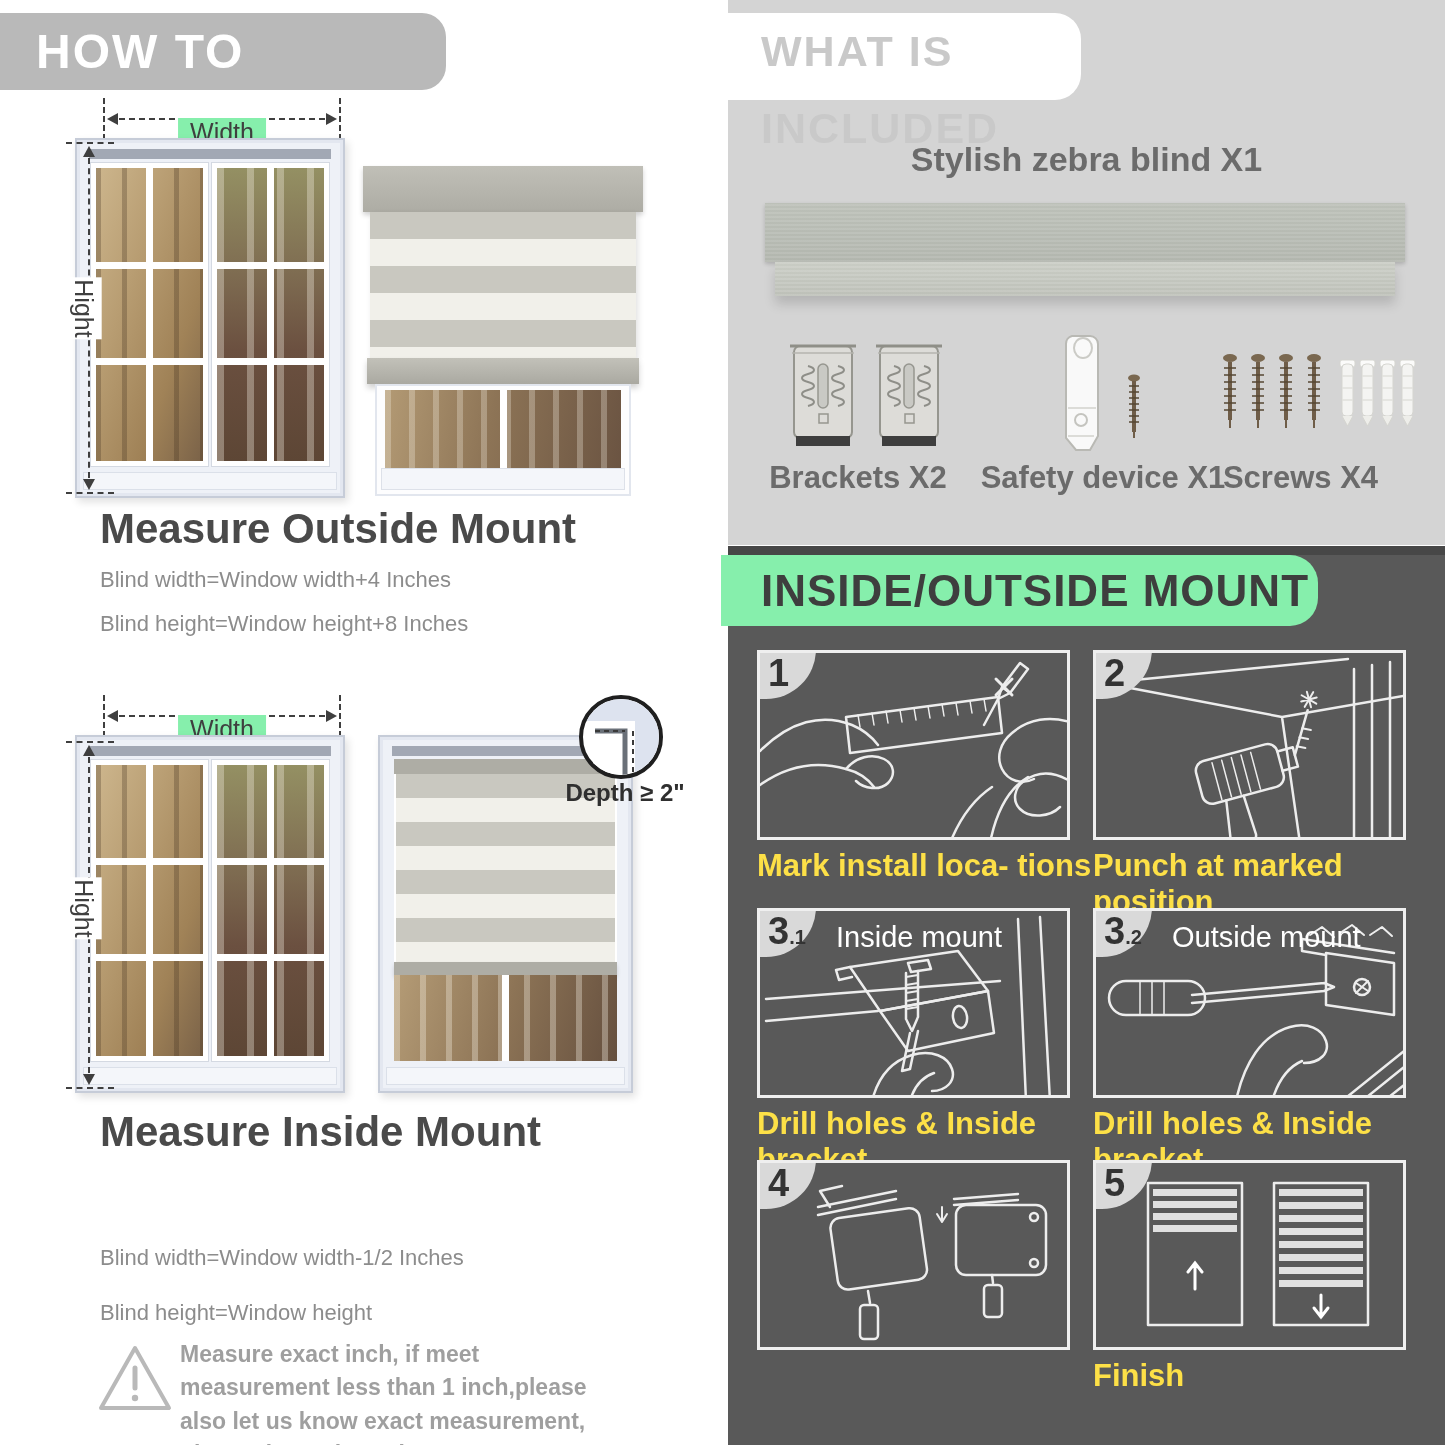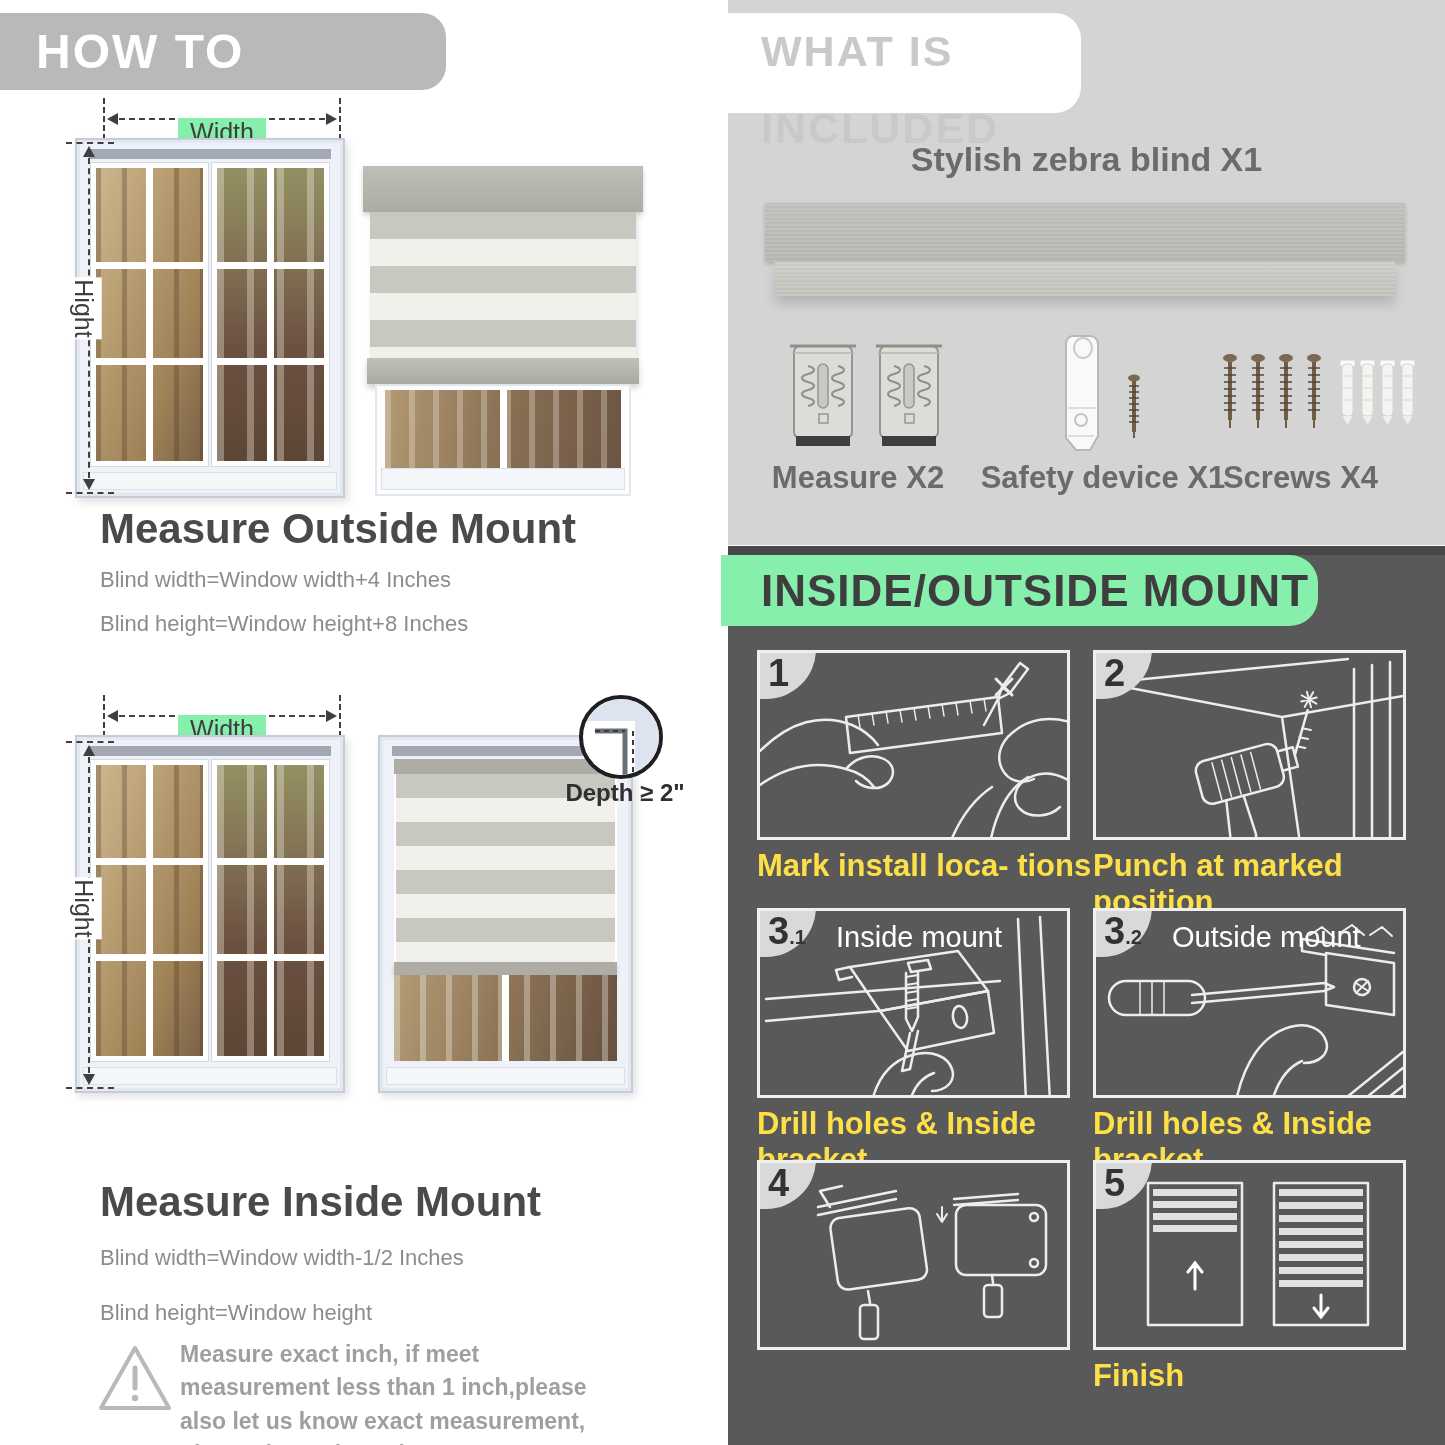--- a/index.html
+++ b/index.html
@@ -85,21 +85,21 @@
              border:4px solid #1f1f1f;background:#fff;overflow:hidden;box-sizing:border-box;}
   .depth-label{position:absolute;left:545px;top:779px;width:160px;text-align:center;
                font-size:24px;font-weight:bold;color:#2f2f2f;}
 
   .warn-tri{position:absolute;left:95px;top:1342px;}
   .warn-text{position:absolute;left:180px;top:1338px;width:452px;font-size:23px;line-height:1.45;
              color:#9f9f9f;font-weight:bold;}
 
   
   .included{position:absolute;left:728px;top:0;width:717px;height:545px;background:#d4d4d4;}
-  .inc-header{position:absolute;left:-7px;top:13px;width:360px;height:100px;background:#ffffff;
+  .inc-header{position:absolute;left:-7px;top:13px;width:360px;height:87px;background:#ffffff;
               border-radius:0 26px 26px 0;color:#c9c9c9;font-size:43px;font-weight:bold;
               line-height:77px;padding-left:40px;letter-spacing:2px;box-sizing:border-box;}
   .blind-label{position:absolute;left:0;top:140px;width:717px;text-align:center;
                font-size:34px;font-weight:bold;color:#6b6b6b;}
   .rail-a{position:absolute;left:37px;top:203px;width:640px;height:59px;
           background:repeating-linear-gradient(0deg,rgba(255,255,255,.10) 0 2px,rgba(0,0,0,0) 2px 4px),
                      linear-gradient(180deg,#bcc0b8,#b2b6ae);
           box-shadow:0 2px 4px rgba(0,0,0,.18);}
   .rail-b{position:absolute;left:47px;top:262px;width:620px;height:34px;
           background:repeating-linear-gradient(0deg,rgba(255,255,255,.12) 0 2px,rgba(0,0,0,0) 2px 4px),
@@ -234,21 +234,21 @@
     <svg width="76" height="76" viewBox="0 0 76 76">
       <path d="M0,22 H52 V76 H76 V0 H0 Z" fill="#dde3ef"></path>
       <path d="M10,30 H44 V76 H10 Z" fill="#ffffff"></path>
       <path d="M12,32 H42 V76" fill="none" stroke="#6a7078" stroke-width="5"></path>
       <path d="M50,32 V76" fill="none" stroke="#3a3a3a" stroke-width="2" stroke-dasharray="5 4"></path>
       <path d="M12,32 H42" fill="none" stroke="#3a3a3a" stroke-width="2" stroke-dasharray="5 4"></path>
     </svg>
   </div>
   <div class="depth-label">Depth ≥ 2"</div>
 
-  <div class="mtitle" style="top:1178px;">Measure Inside Mount</div>
+  <div class="mtitle" style="top:1108px;">Measure Inside Mount</div>
   <div class="mline" style="top:1245px;">Blind width=Window width-1/2 Inches</div>
   <div class="mline" style="top:1300px;">Blind height=Window height</div>
 
   <div class="warn-tri">
     <svg width="80" height="74" viewBox="0 0 80 74">
       <path d="M40,6 L74,66 H6 Z" fill="none" stroke="#b9b9b9" stroke-width="4" stroke-linejoin="round"></path>
       <path d="M40,26 V46" stroke="#b9b9b9" stroke-width="5" stroke-linecap="round" fill="none"></path>
       <circle cx="40" cy="56" r="3.2" fill="#b9b9b9"></circle>
     </svg>
   </div>
@@ -275,21 +275,21 @@
         <rect x="6" y="10" width="58" height="92" rx="6" fill="#dddcd8" stroke="#96968f" stroke-width="2"></rect>
         <path d="M2,10 H68" stroke="#8f8f88" stroke-width="3" fill="none"></path>
         <path d="M4,17 H66" stroke="#b5b5af" stroke-width="1.5" fill="none"></path>
         <path d="M20,30 c8,2 8,6 0,8 c-8,2 -8,6 0,8 c8,2 8,6 0,8 c-8,2 -8,6 0,8 c8,2 8,6 0,8" fill="none" stroke="#8e8e88" stroke-width="2"></path>
         <path d="M50,30 c8,2 8,6 0,8 c-8,2 -8,6 0,8 c8,2 8,6 0,8 c-8,2 -8,6 0,8 c8,2 8,6 0,8" fill="none" stroke="#8e8e88" stroke-width="2"></path>
         <rect x="30" y="28" width="10" height="44" rx="5" fill="#c9c9c4" stroke="#96968f" stroke-width="1.5"></rect>
         <rect x="31" y="78" width="9" height="9" fill="none" stroke="#96968f" stroke-width="1.5"></rect>
         <rect x="8" y="100" width="54" height="10" fill="#3e3e3e"></rect>
       </g>
     </svg>
-    <div class="item-label" style="left:10px;width:240px;">Measure X2</div>
+    <div class="item-label" style="left:10px;width:240px;">Brackets X2</div>
 
     <svg style="position:absolute;left:328px;top:330px;" width="100" height="128" viewBox="0 0 100 128">
       <path d="M16,6 h18 a8,8 0 0 1 8,8 v92 l-8,14 h-14 l-10,-12 V14 a8,8 0 0 1 6,-8 Z" fill="rgba(255,255,255,0.85)" stroke="#b9b9b4" stroke-width="2"></path>
       <ellipse cx="27" cy="18" rx="9" ry="10" fill="none" stroke="#cbcbc6" stroke-width="2"></ellipse>
       <circle cx="25" cy="90" r="6" fill="none" stroke="#c4c4bf" stroke-width="2"></circle>
       <path d="M12,78 h28 M12,106 h26" stroke="#d2d2cd" stroke-width="1.5" fill="none"></path>
       <g>
         <ellipse cx="78" cy="48" rx="6" ry="3.5" fill="#7a6850"></ellipse>
         <path d="M78,51 V102" stroke="#6f5d48" stroke-width="4"></path>
         <path d="M73,56 h10 M73,62 h10 M73,68 h10 M73,74 h10 M73,80 h10 M73,86 h10 M73,92 h10" stroke="#564733" stroke-width="1.5"></path>

